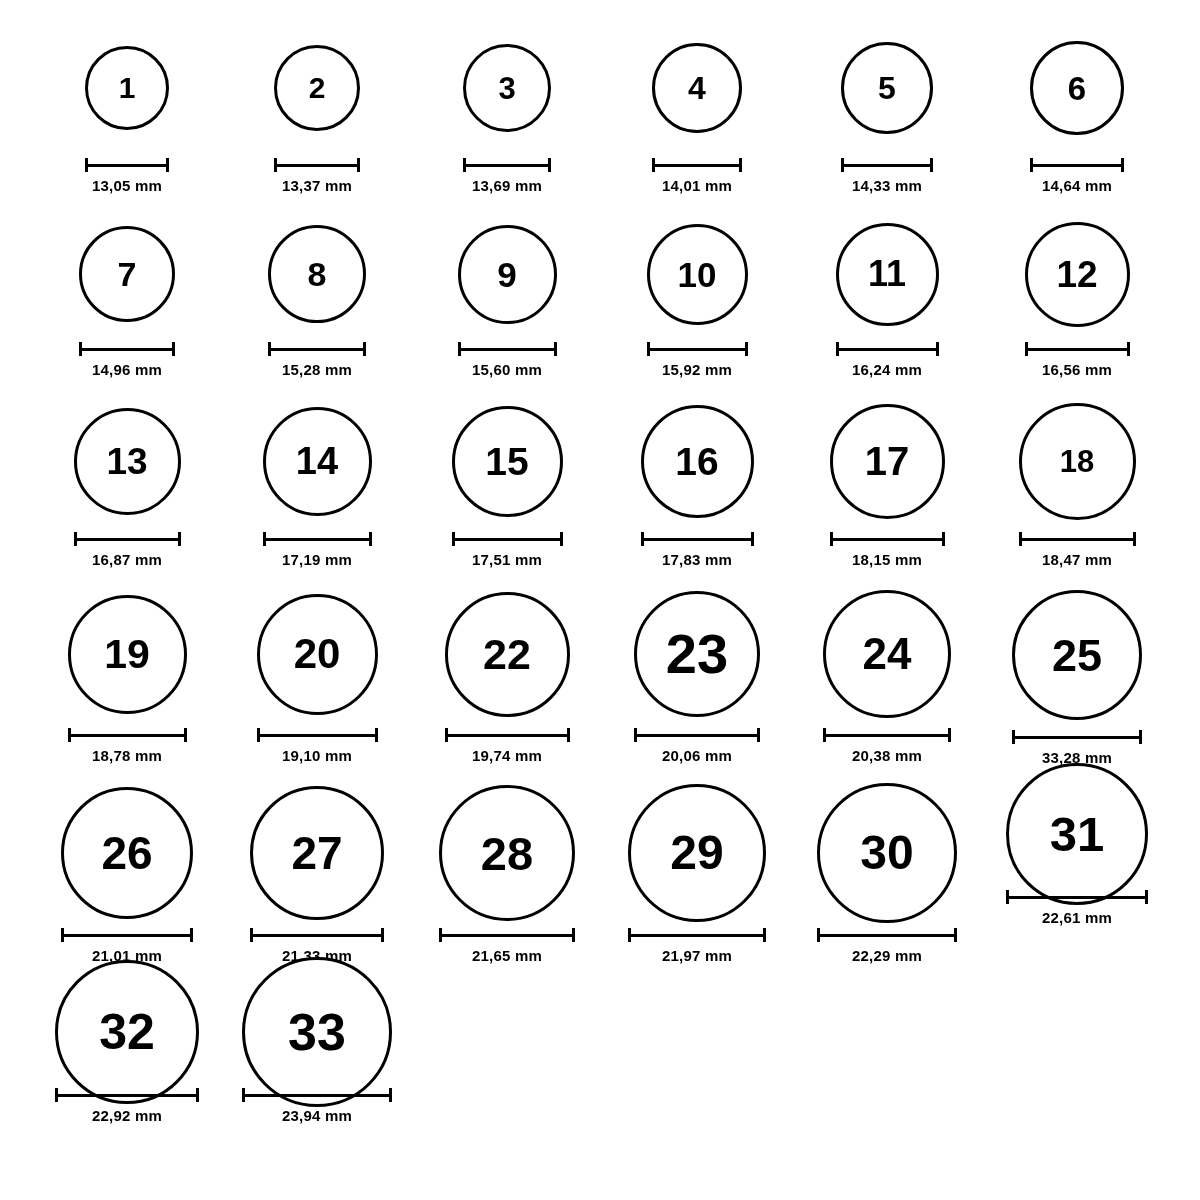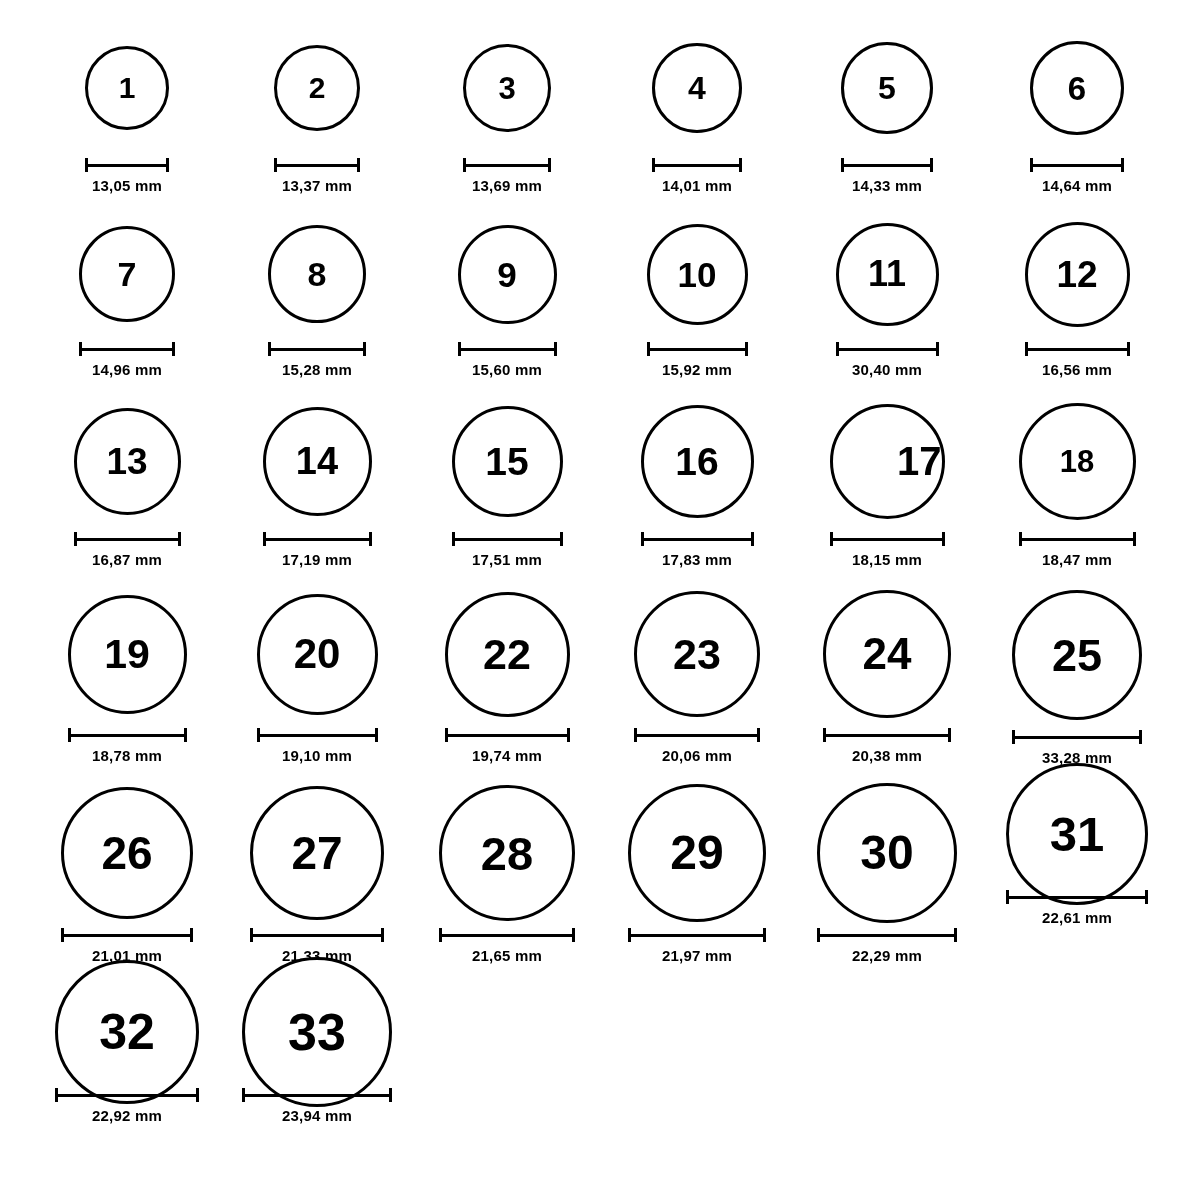--- a/index.html
+++ b/index.html
@@ -226,21 +226,21 @@
         <div class="circle-wrap" style="height: 136px;">
           <div class="circle" style="width: 103px; height: 103px;">
             <span class="size-num" style="font-size: 36px;">11</span>
           </div>
         </div>
         <div class="measure" style="width: 103px;">
           <div class="bar"></div>
           <div class="capl"></div>
           <div class="capr"></div>
         </div>
-        <div class="mm-label">30,40 mm</div>
+        <div class="mm-label">16,24 mm</div>
       </div>
       <div class="cell" style="height: 184px;">
         <div class="circle-wrap" style="height: 136px;">
           <div class="circle" style="width: 105px; height: 105px;">
             <span class="size-num" style="font-size: 37px;">12</span>
           </div>
         </div>
         <div class="measure" style="width: 105px;">
           <div class="bar"></div>
           <div class="capl"></div>
@@ -295,21 +295,21 @@
         </div>
         <div class="measure" style="width: 113px;">
           <div class="bar"></div>
           <div class="capl"></div>
           <div class="capr"></div>
         </div>
         <div class="mm-label">17,83 mm</div>
       </div>
       <div class="cell" style="height: 190px;">
         <div class="circle-wrap" style="height: 142px;">
-          <div class="circle" style="width: 115px; height: 115px; justify-content: flex-end;">
+          <div class="circle" style="width: 115px; height: 115px;">
             <span class="size-num" style="font-size: 40px;">17</span>
           </div>
         </div>
         <div class="measure" style="width: 115px;">
           <div class="bar"></div>
           <div class="capl"></div>
           <div class="capr"></div>
         </div>
         <div class="mm-label">18,15 mm</div>
       </div>
@@ -361,21 +361,21 @@
         <div class="measure" style="width: 125px;">
           <div class="bar"></div>
           <div class="capl"></div>
           <div class="capr"></div>
         </div>
         <div class="mm-label">19,74 mm</div>
       </div>
       <div class="cell" style="height: 196px;">
         <div class="circle-wrap" style="height: 148px;">
           <div class="circle" style="width: 126px; height: 126px;">
-            <span class="size-num" style="font-size: 43px;">23</span>
+            <span class="size-num" style="font-size: 56px;">23</span>
           </div>
         </div>
         <div class="measure" style="width: 126px;">
           <div class="bar"></div>
           <div class="capl"></div>
           <div class="capr"></div>
         </div>
         <div class="mm-label">20,06 mm</div>
       </div>
       <div class="cell" style="height: 196px;">

